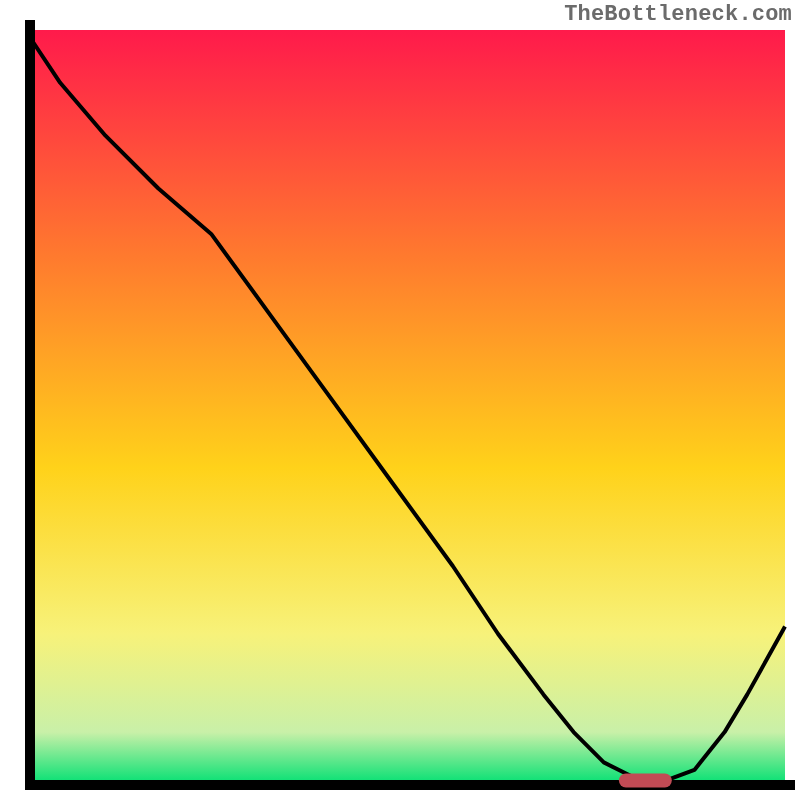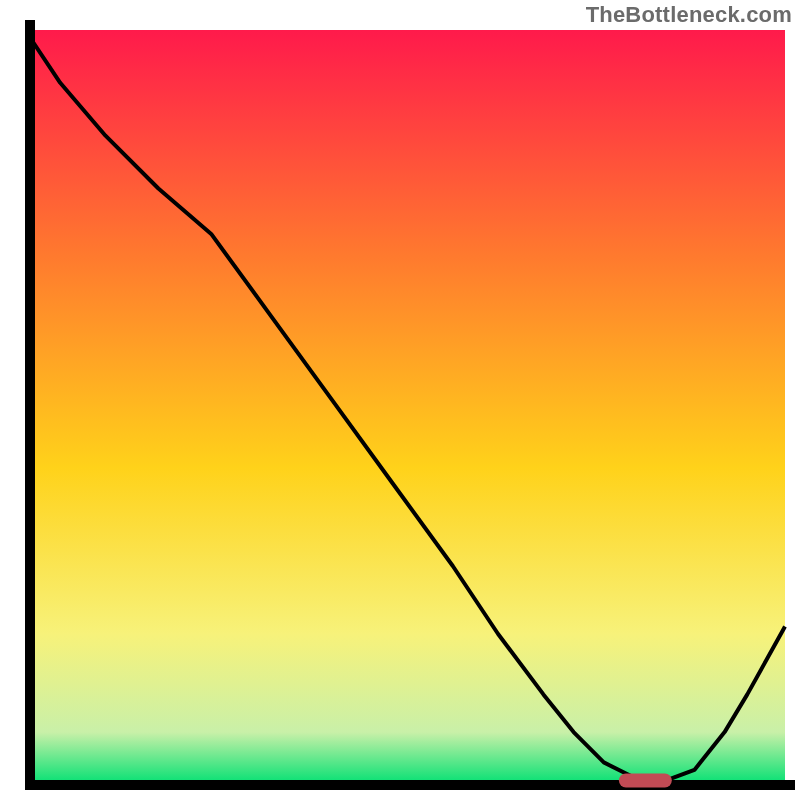--- a/index.html
+++ b/index.html
@@ -12,21 +12,21 @@
   }
   .canvas {
     position: relative;
     width: 800px;
     height: 800px;
   }
   .attribution {
     position: absolute;
     top: 2px;
     right: 8px;
-    font-family: Liberation Sans, sans-serif;
+    font-family: Liberation Mono, monospace;
     font-size: 22px;
     font-weight: bold;
     color: #6b6b6b;
     letter-spacing: 0.2px;
   }
   svg.plot {
     position: absolute;
     inset: 0;
     width: 800px;
     height: 800px;

